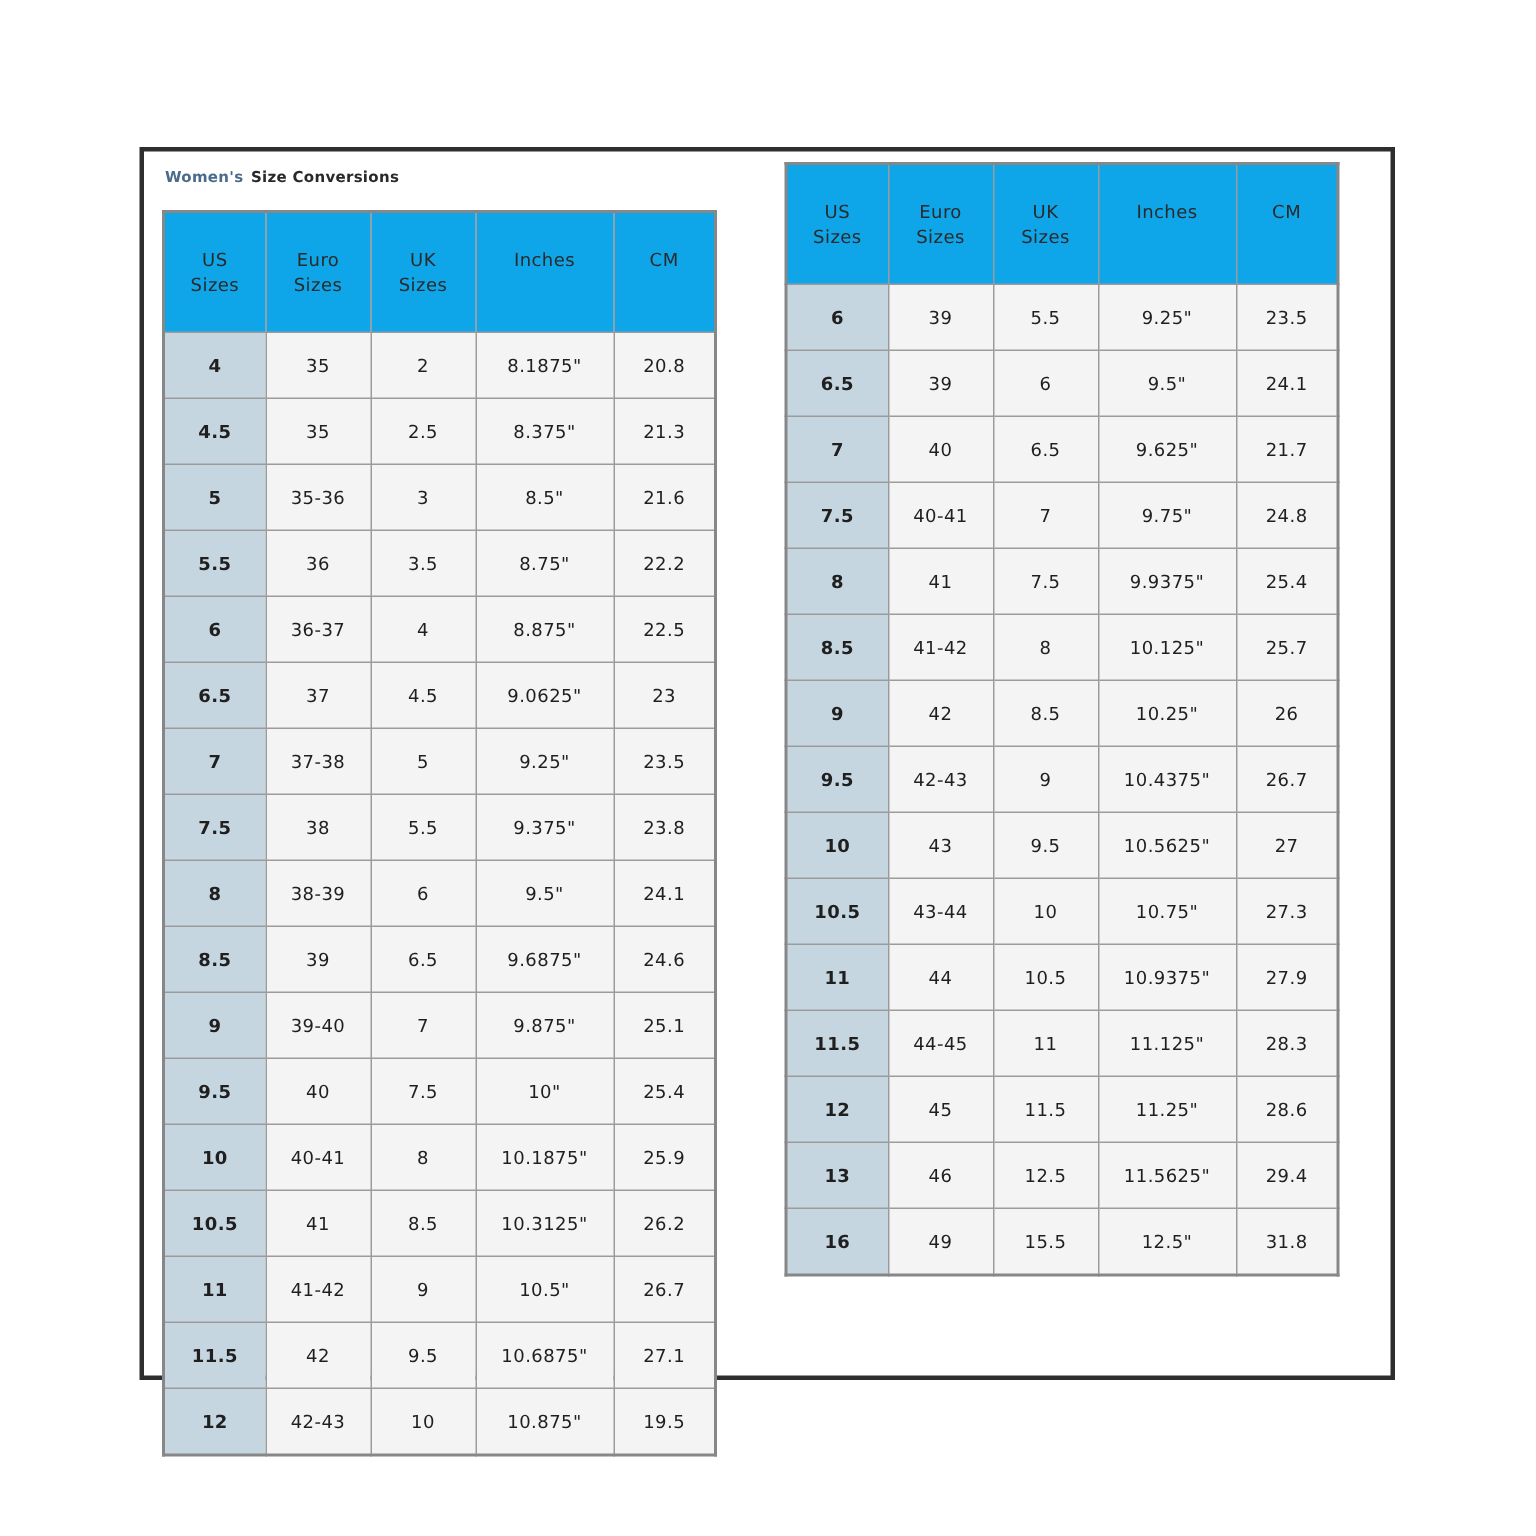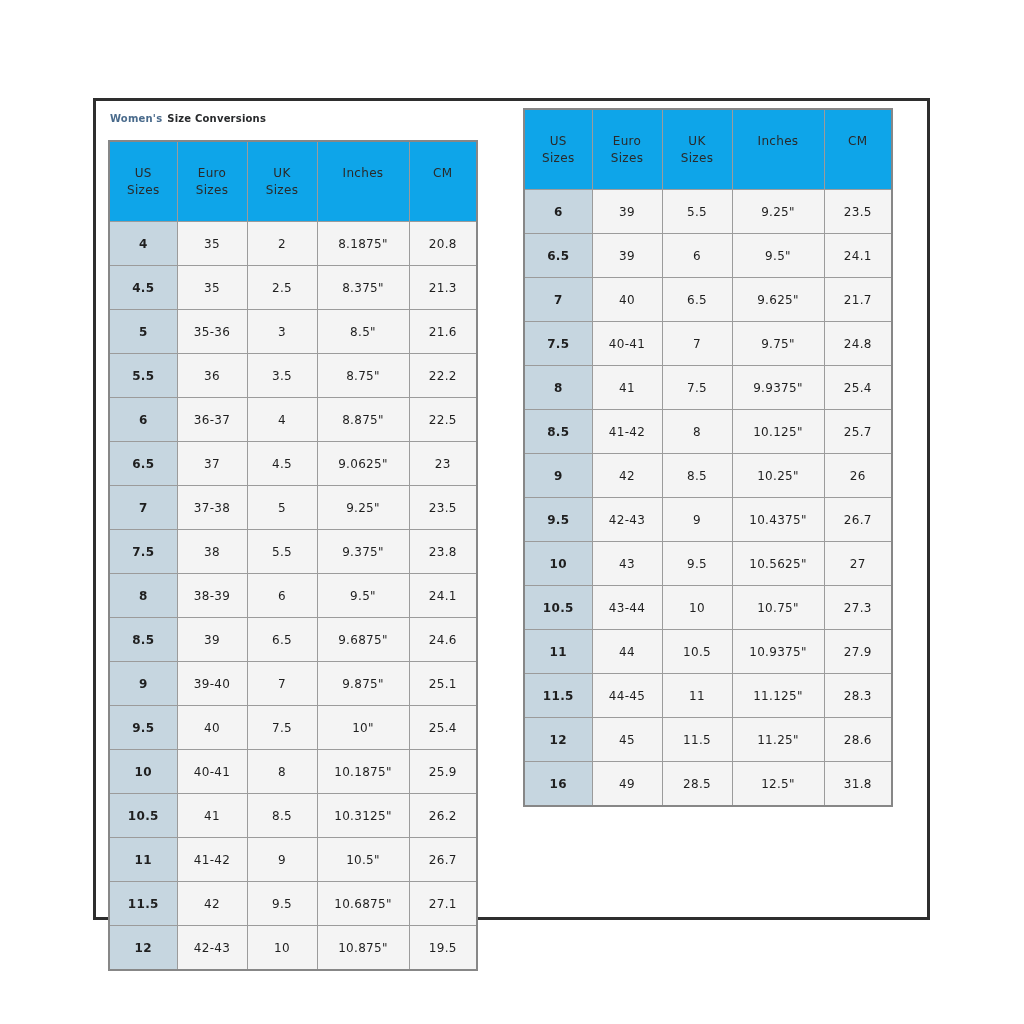--- a/index.html
+++ b/index.html
@@ -329,23 +329,30 @@
               <td>28.3</td>
             </tr>
             <tr>
               <td class="us-col">12</td>
               <td>45</td>
               <td>11.5</td>
               <td>11.25"</td>
               <td>28.6</td>
             </tr>
             <tr>
+              <td class="us-col">13</td>
+              <td>46</td>
+              <td>12.5</td>
+              <td>11.5625"</td>
+              <td>29.4</td>
+            </tr>
+            <tr>
               <td class="us-col">16</td>
               <td>49</td>
-              <td>28.5</td>
+              <td>15.5</td>
               <td>12.5"</td>
               <td>31.8</td>
             </tr>
           </tbody>
       </table>
     </section>
 
   </div>
 </div>
 

